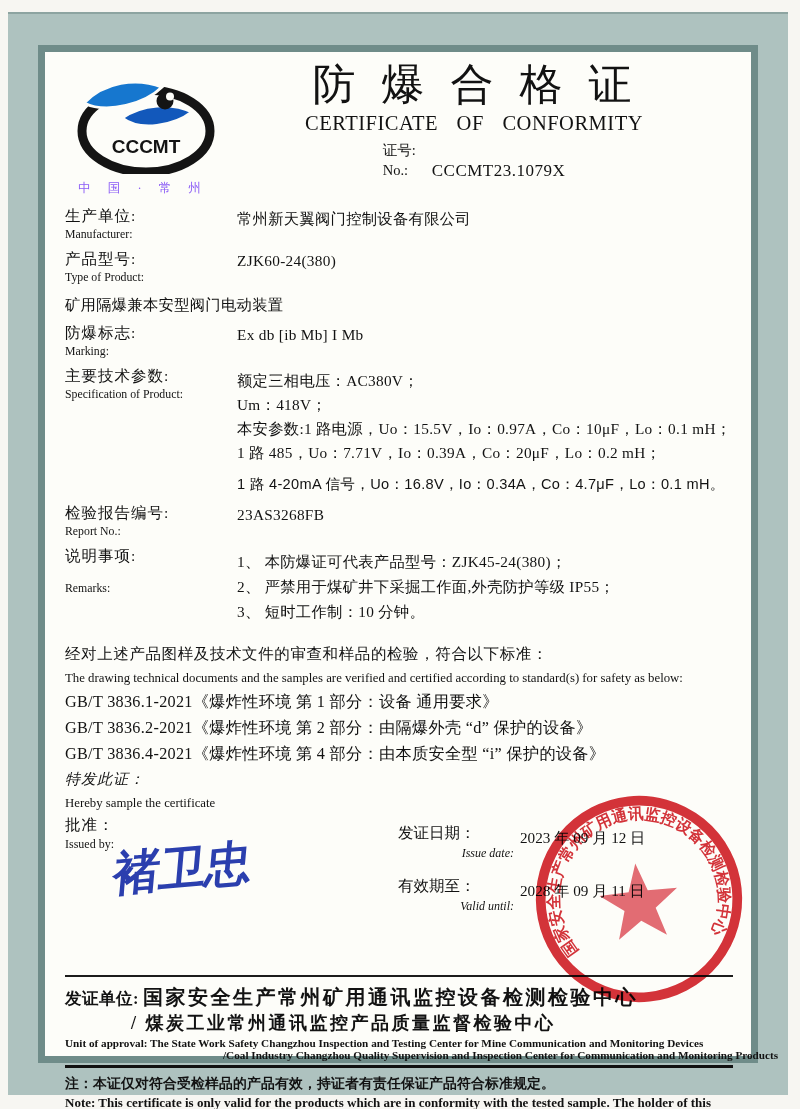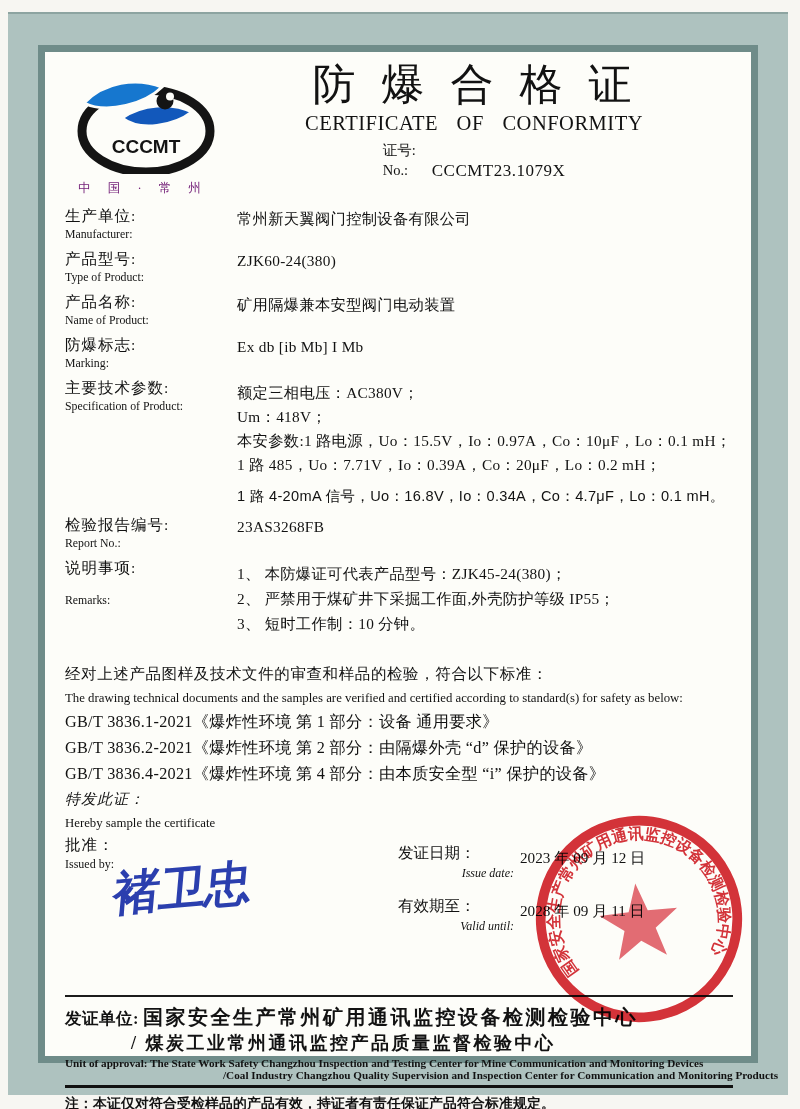--- a/index.html
+++ b/index.html
@@ -8,42 +8,42 @@
   .scan { position:relative; width:800px; height:1109px; }
   .band { position:absolute; top:12px; left:8px; right:12px; bottom:14px;
     background:#aec2bf; box-shadow: inset 0 2px 0 #8da4a1; }
   .page { position:absolute; top:45px; left:38px; right:42px; bottom:46px;
     border:7px solid #6f8c89; background:#fdfdf9; }
   .content { padding:8px 18px 0 20px; position:relative; }
 
   
   .header { position:relative; height:142px; }
   .logo-wrap { position:absolute; left:2px; top:16px; width:152px; text-align:center; }
-  .logo-caption { font-size:12.5px; letter-spacing:7px; margin-top:2px; color:#701a75; }
+  .logo-caption { font-size:12.5px; letter-spacing:7px; margin-top:2px; color:#8b5cf6; }
   .head-center { margin-left:150px; text-align:center; }
   .cert-title { font-size:43px; letter-spacing:26px; padding-left:22px; font-weight:500; line-height:1.15; }
   .cert-subtitle { font-size:20.5px; word-spacing:13px; letter-spacing:.5px; margin-top:3px; }
   .certno-row { display:inline-flex; align-items:flex-end; margin-top:6px; }
   .certno-labels { text-align:left; font-size:14.5px; line-height:1.35; }
   .certno-value { font-size:17px; margin-left:16px; letter-spacing:.5px; padding-top:2px; }
 
   
   .fields { margin-top:4px; }
   .field-row { display:flex; margin-bottom:7px; }
   .flabel { width:172px; flex:none; }
   .flabel .cn { font-size:15.5px; letter-spacing:1px; }
   .flabel .en { font-size:11.8px; margin-top:0; }
   .fvalue { font-size:15.3px; padding-top:3px; letter-spacing:.3px; }
   .vlines .vline { line-height:24px; }
   .vlines .vline.gap { margin-top:7px; }
   .vline.sans { font-family:"Liberation Sans","DejaVu Sans",sans-serif; font-size:14.6px; }
   .remarks .vline { line-height:25px; }
 
   
-  .statement { margin-top:28px; }
+  .statement { margin-top:20px; }
   .st-cn { font-size:15.5px; letter-spacing:.6px; }
   .st-en { font-size:12.8px; margin-top:6px; }
   .standard-line { font-size:16.2px; line-height:1.62; letter-spacing:.3px; }
   .standards { margin-top:3px; }
   .present-cn { font-size:15px; margin-top:2px; letter-spacing:1px;font-style:italic; }
   .present-en { font-size:12.8px; margin-top:7px; }
 
   
   .sign-row { display:flex; margin-top:4px; height:158px; }
   .sign-left { flex:1; position:relative; }
@@ -121,24 +121,20 @@
 
         <div class="field-row">
           <div class="flabel">
             <div class="cn">产品型号:</div>
             <div class="en">Type of Product:</div>
           </div>
           <div class="fvalue">ZJK60-24(380)</div>
         </div>
 
         <div class="field-row">
-          <div class="flabel">
-            <div class="cn">产品名称:</div>
-            <div class="en">Name of Product:</div>
-          </div>
           <div class="fvalue">矿用隔爆兼本安型阀门电动装置</div>
         </div>
 
         <div class="field-row">
           <div class="flabel">
             <div class="cn">防爆标志:</div>
             <div class="en">Marking:</div>
           </div>
           <div class="fvalue">Ex db [ib Mb] I Mb</div>
         </div>

